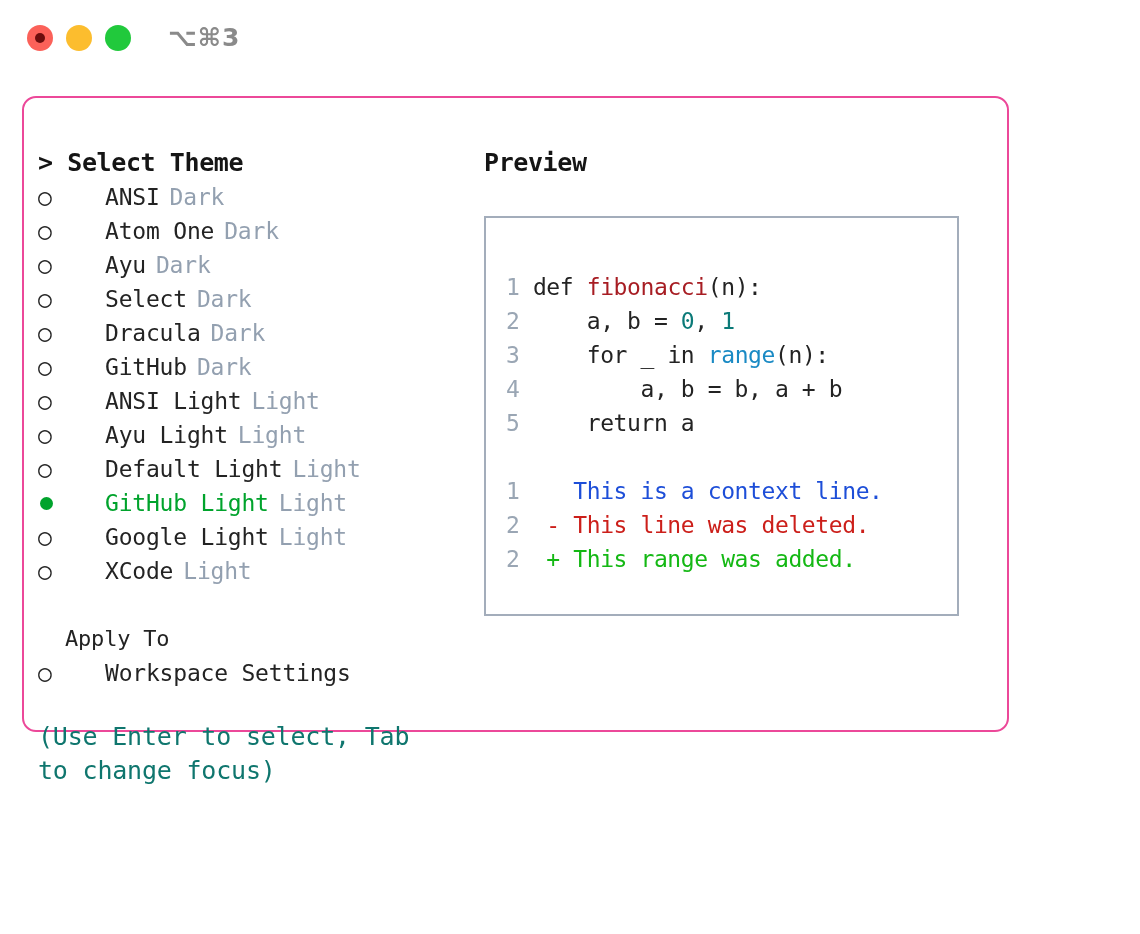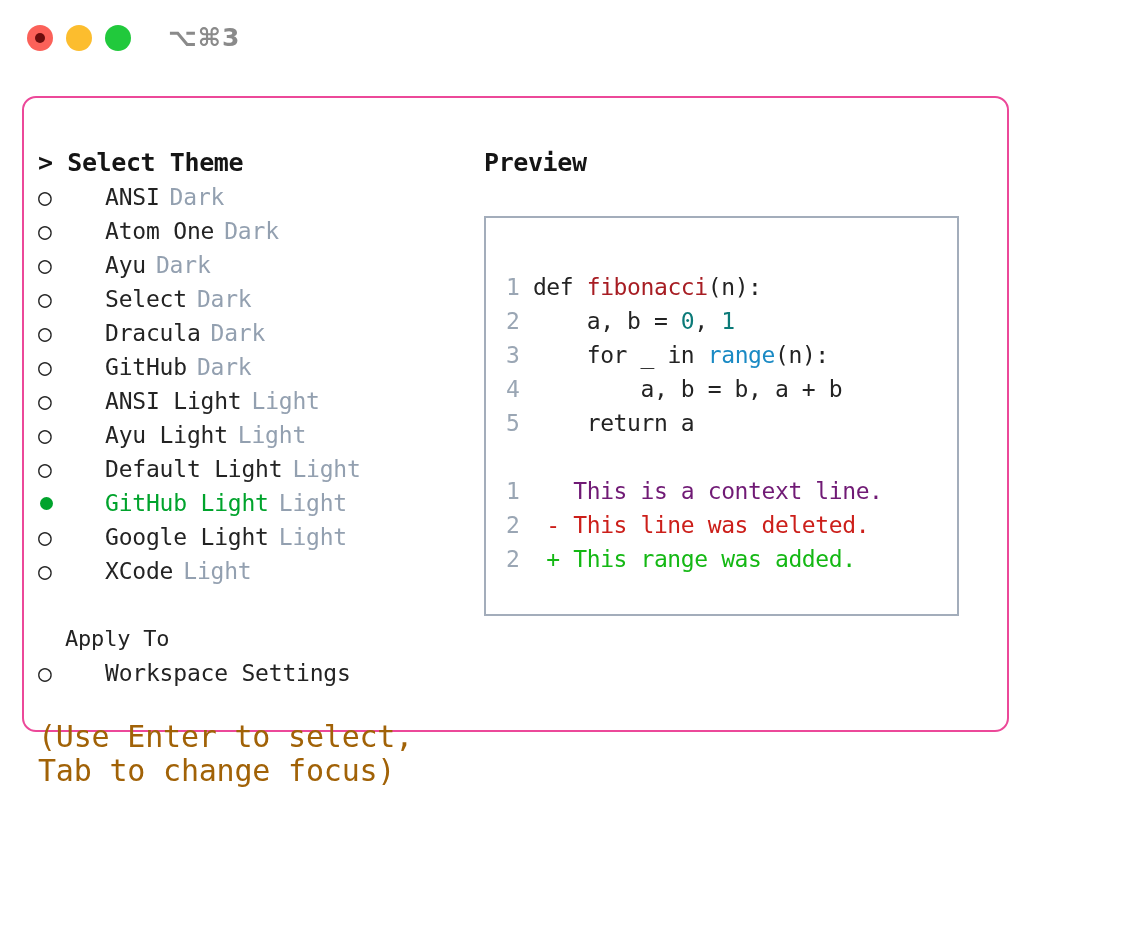--- a/index.html
+++ b/index.html
@@ -159,22 +159,22 @@
     color: #232323;
     height: 34px;
     line-height: 34px;
     padding-left: 27px;
     white-space: pre;
     letter-spacing: -0.2px;
   }
 
   .hint {
     margin-top: 30px;
-    font-size: 30px;
-    color: #a16207;
+    font-size: 25px;
+    color: #0f766e;
     line-height: 34px;
     width: 410px;
     letter-spacing: -0.2px;
   }
 
   
   .right-col {
     position: absolute;
     left: 460px;
     top: 48px;
@@ -211,21 +211,21 @@
   .diff {
     position: absolute;
     left: 20px;
     top: 256px;
     font-size: 23px;
     line-height: 34px;
     white-space: pre;
     letter-spacing: -0.4px;
   }
   .diff .ln { color: #9aa6b4; }
-  .d-ctx { color: #701a75; }
+  .d-ctx { color: #1d4ed8; }
   .d-del { color: #cc1f1a; }
   .d-add { color: #14b814; }
 </style>
 </head>
 <body>
 
 <div class="window">
 
   <div class="titlebar">
     <div class="traffic">

